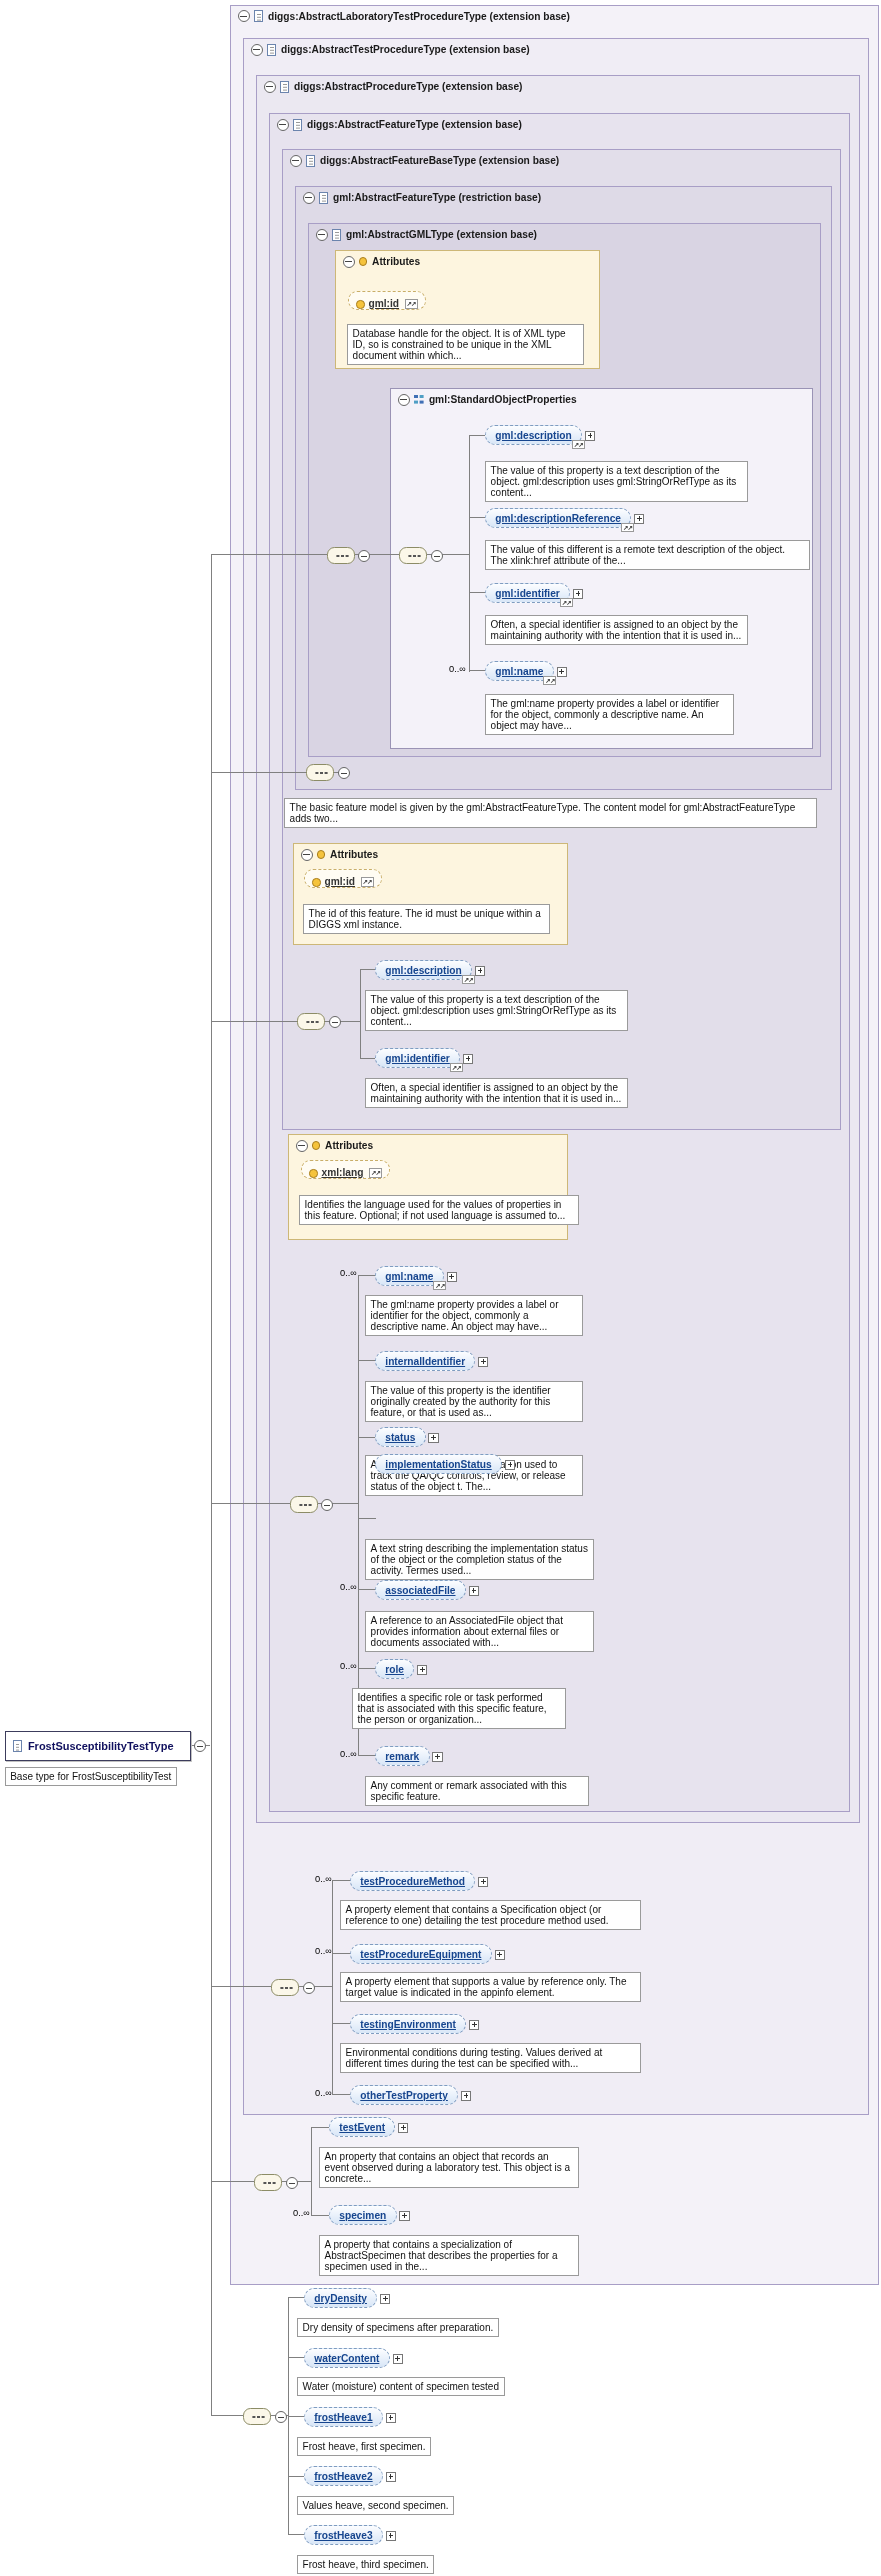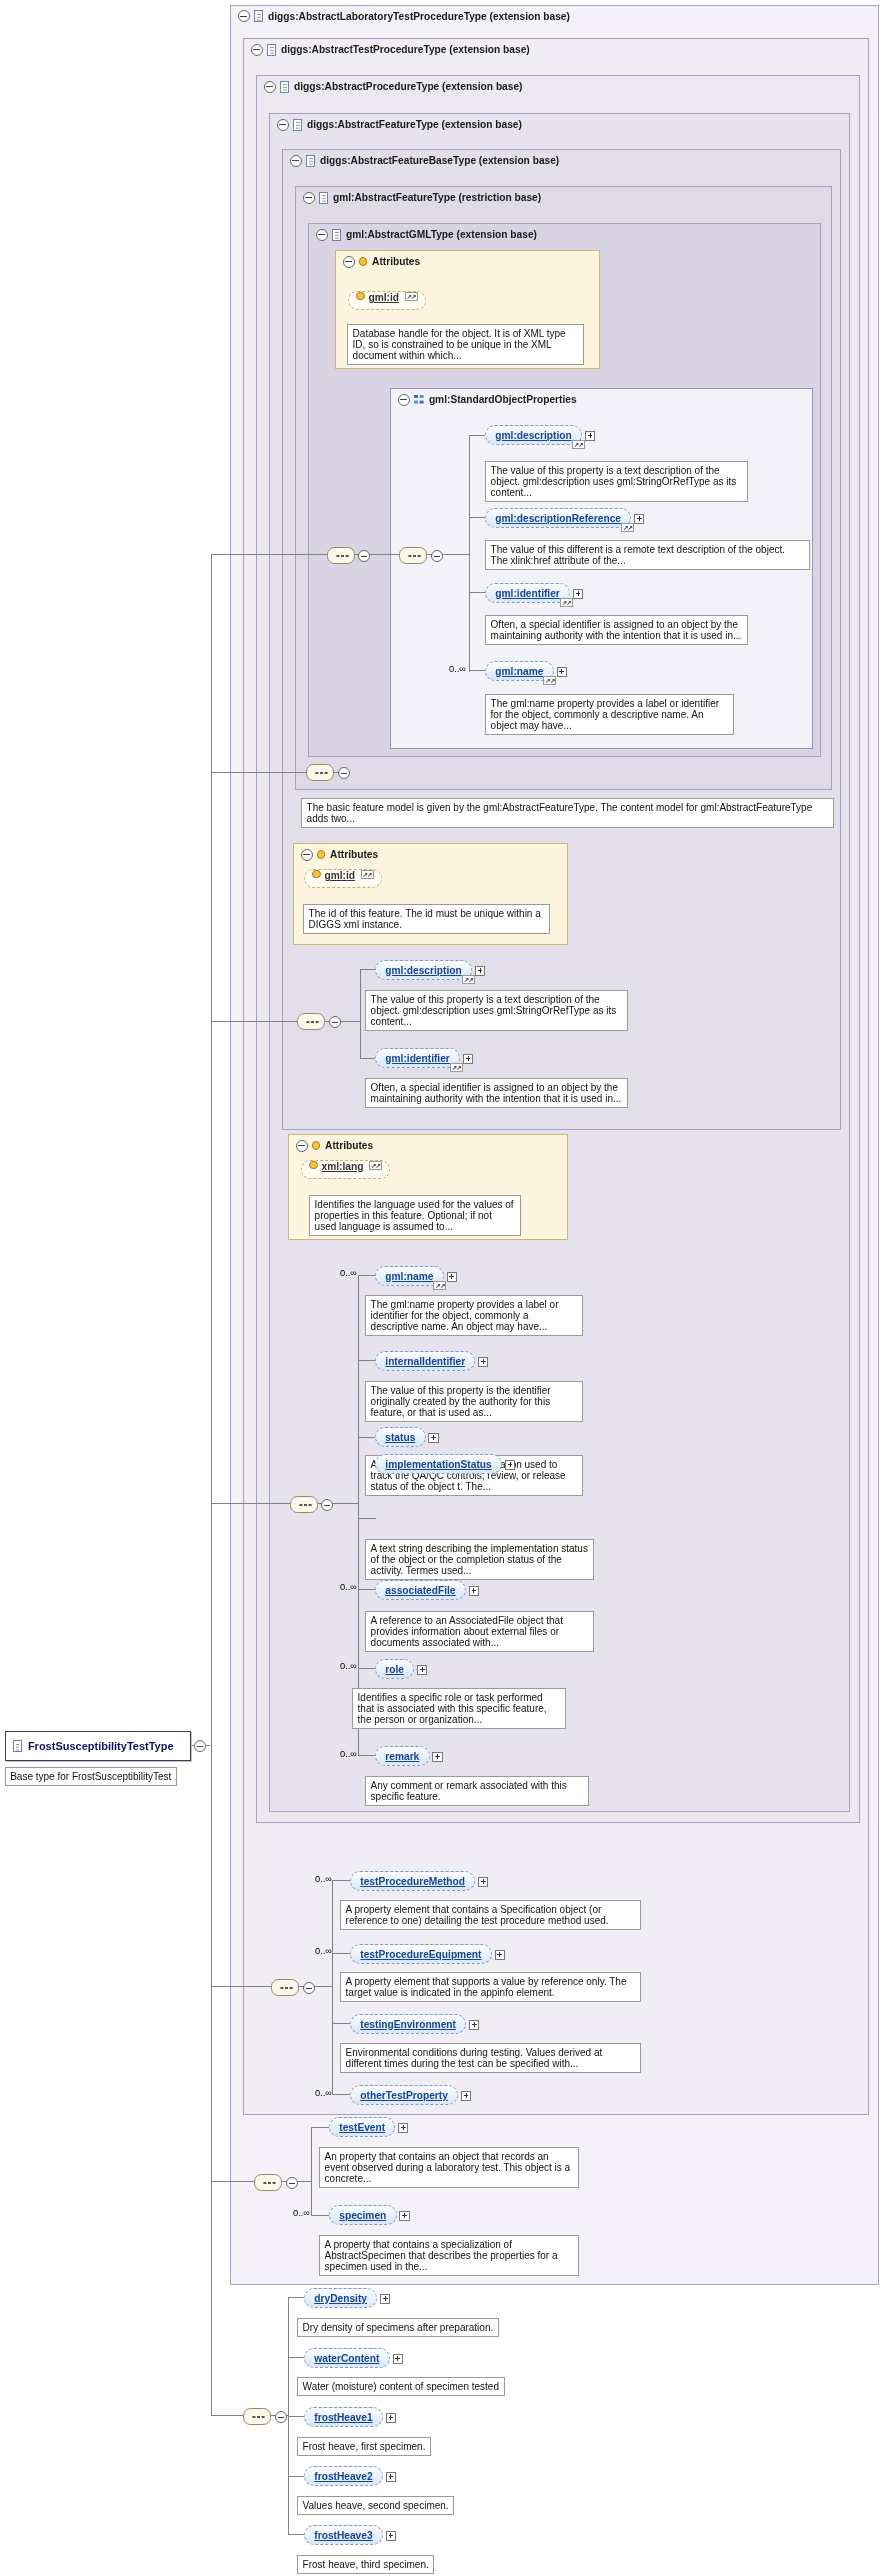--- a/index.html
+++ b/index.html
@@ -20,21 +20,21 @@
   .grid::before{content:"";position:absolute;left:0;top:0;width:3.7px;height:3.7px;background:#3f6fb5;box-shadow:5.6px 0 0 #4f9fc5,0 5.6px 0 #4f9fc5,5.6px 5.6px 0 #3f6fb5}
   .seq{position:absolute;width:28px;height:16.7px;border:0.9px solid #8c8c66;border-radius:7.4px;background:#fbf7e9}
   .seq::after{content:"";position:absolute;left:13px;top:6.5px;width:2.8px;height:2.8px;background:#555;box-shadow:-4.6px 0 0 #555,4.6px 0 0 #555}
   .pb{position:absolute;width:10.2px;height:10.2px;border:0.9px solid #777;background:#fff}
   .pb::before{content:"";position:absolute;left:1.9px;top:3.7px;width:4.6px;height:0.9px;background:#333}
   .pb::after{content:"";position:absolute;left:3.7px;top:1.9px;width:0.9px;height:4.6px;background:#333}
   .el{position:absolute;height:20.4px;border:0.9px dashed #7f9cc0;border-radius:10.2px;background:linear-gradient(#fcfdff 0%,#d8e6f7 100%);display:flex;align-items:center;padding:0 9.3px;font-size:10.2px;font-weight:bold;color:#16458e}
   .el .lbl{text-decoration:underline;white-space:nowrap}
   .el .pb{right:-14px;top:4.6px}
   .lnk{position:absolute;right:-3.7px;bottom:-4.6px;width:13px;height:9.3px;border:0.9px solid #999;background:#fff;font-size:6.5px;line-height:7.4px;text-align:center;color:#444;letter-spacing:-0.9px}
-  .attr{position:absolute;height:18.6px;border:0.9px dashed #c9ae69;border-radius:9.3px;background:#fffcf3;display:flex;align-items:flex-start;gap:3.7px;padding:0 7.4px;font-size:10.2px;font-weight:bold;color:#333}
+  .attr{position:absolute;height:18.6px;border:0.9px dashed #c9ae69;border-radius:9.3px;background:#fffcf3;display:flex;align-items:flex-end;gap:3.7px;padding:0 7.4px;font-size:10.2px;font-weight:bold;color:#333}
   .attr .lbl{text-decoration:underline;white-space:nowrap}
   .attr .lnk{position:static;margin-left:1.9px;flex:0 0 auto}
   .ball{width:8.4px;height:8.4px;border-radius:50%;background:#f5c33c;border:0.9px solid #a77d1e;flex:0 0 auto}
   .note{position:absolute;background:#fff;border:0.9px solid #9a9a9a;font-size:10px;line-height:11px;color:#111;padding:2.8px 4.6px}
   .mult{position:absolute;font-size:9.3px;color:#000;white-space:nowrap}
   .hl,.vl{position:absolute;background:#808080}
   .hl{height:0.9px}.vl{width:0.9px}
   .root{position:absolute;border:0.9px solid #3c3c5c;background:#fff;display:flex;align-items:center;gap:5.6px;padding:0 7.4px;box-shadow:0.9px 0.9px 0 #bbb}
   .rootlbl{font-size:11px;font-weight:bold;color:#10105e;white-space:nowrap}
 </style>
@@ -172,42 +172,42 @@
 <div class="seq" style="left:290px;top:1496px"></div>
 <span class="cm abs" style="left:321px;top:1499px"></span>
 <div class="seq" style="left:271px;top:1979px"></div>
 <span class="cm abs" style="left:303px;top:1982px"></span>
 <div class="seq" style="left:254px;top:2174px"></div>
 <span class="cm abs" style="left:286px;top:2177px"></span>
 <div class="seq" style="left:243px;top:2408px"></div>
 <span class="cm abs" style="left:275px;top:2411px"></span>
 <span class="cm abs" style="left:194px;top:1740px"></span>
 
-<div class="note" style="left:301px;top:798px;width:533px">The basic feature model is given by the gml:AbstractFeatureType. The content model for gml:AbstractFeatureType adds two...</div>
+<div class="note" style="left:284px;top:798px;width:533px">The basic feature model is given by the gml:AbstractFeatureType. The content model for gml:AbstractFeatureType adds two...</div>
 
 <div class="attr" style="left:348px;top:291px">
   <span class="ball"></span>
   <span class="lbl">gml:id</span>
   <span class="lnk">↗↗</span>
 </div>
 <div class="note" style="left:347px;top:324px;width:237px">Database handle for the object. It is of XML type ID, so is constrained to be unique in the XML document within which...</div>
 
 <div class="attr" style="left:304px;top:869px">
   <span class="ball"></span>
   <span class="lbl">gml:id</span>
   <span class="lnk">↗↗</span>
 </div>
 <div class="note" style="left:303px;top:904px;width:247px">The id of this feature. The id must be unique within a DIGGS xml instance.</div>
 
 <div class="attr" style="left:301px;top:1160px">
   <span class="ball"></span>
   <span class="lbl">xml:lang</span>
   <span class="lnk">↗↗</span>
 </div>
-<div class="note" style="left:309px;top:1195px;width:212px">Identifies the language used for the values of properties in this feature. Optional; if not used language is assumed to...</div>
+<div class="note" style="left:299px;top:1195px;width:280px">Identifies the language used for the values of properties in this feature. Optional; if not used language is assumed to...</div>
 
 <div class="el" style="left:485px;top:425px">
   <span class="lbl">gml:description</span>
   <span class="pb"></span>
   <span class="lnk">↗↗</span>
 </div>
 <div class="note" style="left:485px;top:461px;width:263px">The value of this property is a text description of the object. gml:description uses gml:StringOrRefType as its content...</div>
 
 <div class="el" style="left:485px;top:508px">
   <span class="lbl">gml:descriptionReference</span>

